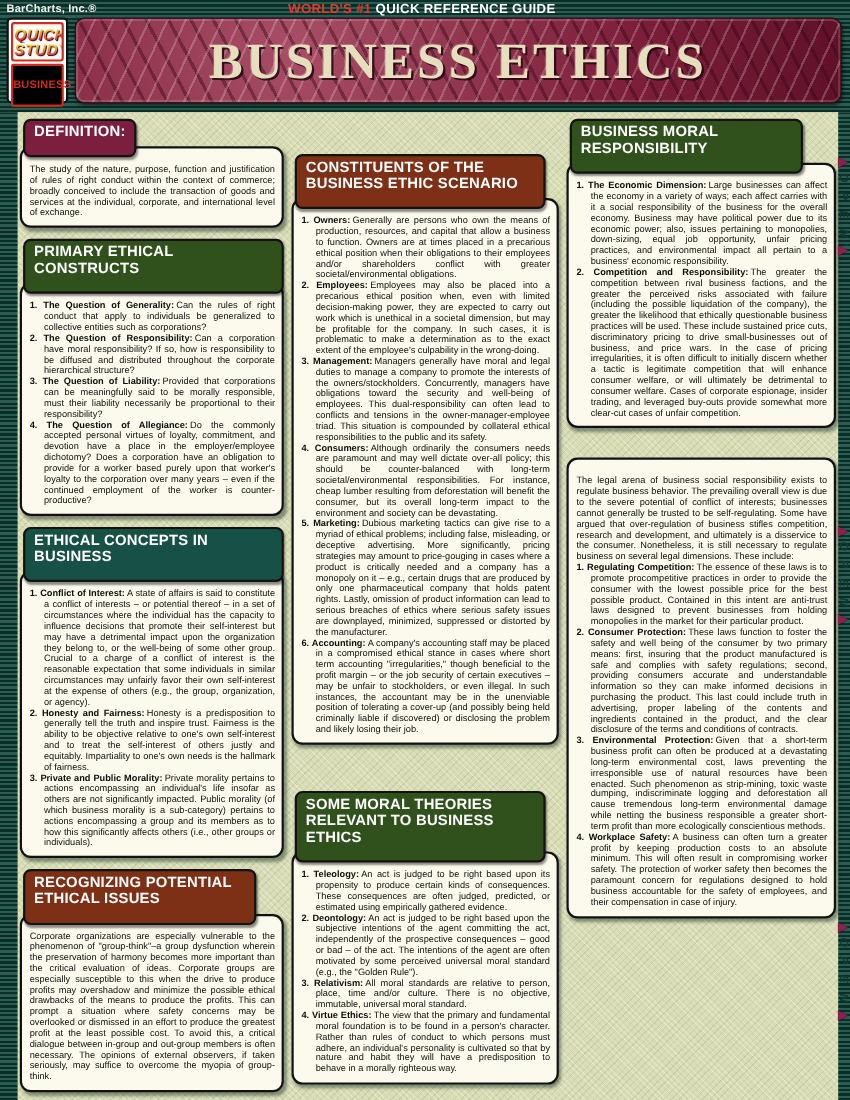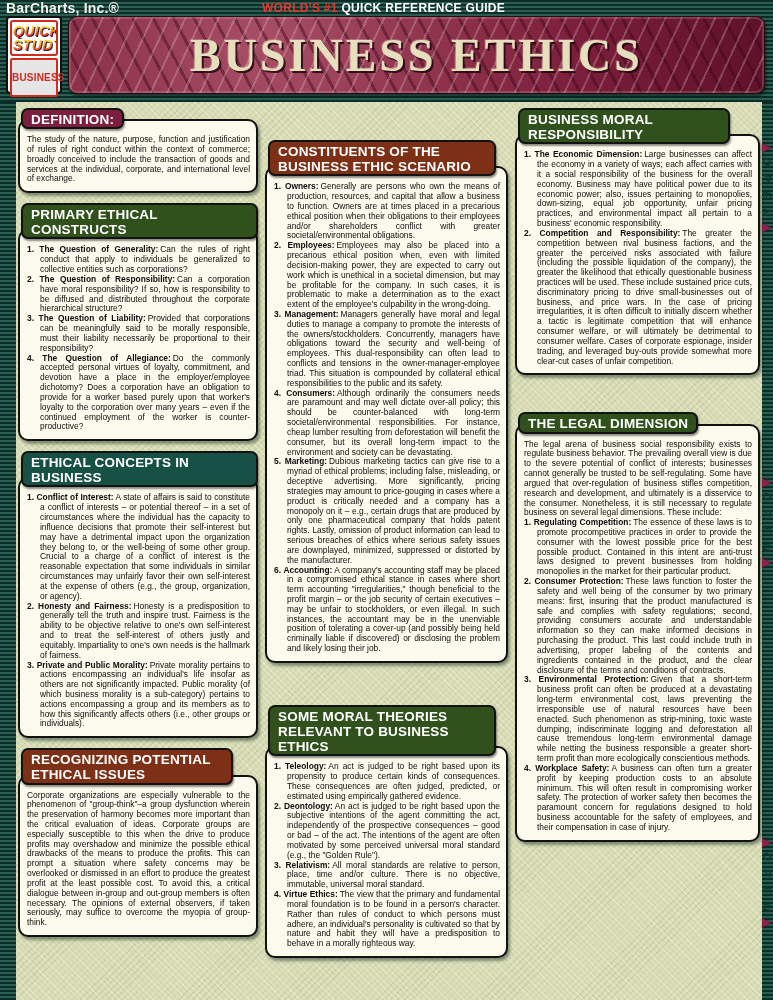--- a/index.html
+++ b/index.html
@@ -4,39 +4,39 @@
 <style>
   * { margin:0; padding:0; box-sizing:border-box; }
   html,body { width:773px; height:1000px; overflow:hidden;
     font-family:"Liberation Sans", sans-serif; background:#d8dcb4; }
 
   
   .masthead { position:relative; width:773px; height:102px;
     background-color:#17433b;
     background-image:repeating-linear-gradient(180deg, #0b2d27 0 2px, #2b5d52 2px 4px); }
   .topbar { display:flex; align-items:center; height:16px; padding:0 6px; }
-  .publisher { color:#f2f2ee; font-size:14px; font-weight:bold; letter-spacing:.2px; }
+  .publisher { color:#f2f2ee; font-size:10px; font-weight:bold; letter-spacing:.2px; }
   .tagline { position:absolute; left:0; right:6px; text-align:center; font-size:12px;
     font-weight:bold; letter-spacing:.3px; }
   .tagline .emph { color:#e8372c; }
   .tagline .rest { color:#ffffff; }
   .banner { position:absolute; top:16px; left:6px; right:8px; bottom:8px;
     display:flex; align-items:stretch; }
   .logo { width:56px; background:#fff; border:2px solid #101010; border-radius:4px;
     padding:2px; display:flex; flex-direction:column; justify-content:space-between; }
   .logo-top { border:2px solid #cf2b1e; border-radius:3px; padding:2px 1px 1px;
     text-align:center; background:#fdfdf5; flex:1; display:flex; flex-direction:column;
     }
   .logo-word { font-style:italic; font-weight:bold; font-size:14px; line-height:1.02;
     letter-spacing:.4px;
     background:linear-gradient(180deg,#ffe93a 8%,#f7941d 48%,#e01f1f 92%);
     -webkit-background-clip:text; background-clip:text; color:transparent;
     filter:drop-shadow(1px 1px 0 #2a1550); }
   .logo-badge { margin-top:2px; border:2px solid #cf2b1e; border-radius:2px;
-    background:#e5e5e5; color:#cf2b1e; font-weight:bold; font-size:10px; text-align:center;
+    background:#000000; color:#cf2b1e; font-weight:bold; font-size:10px; text-align:center;
     padding:12px 0; letter-spacing:.2px; }
   .marble { flex:1; margin-left:6px; border-radius:9px; border:1px solid #2d0a18;
     position:relative; display:flex; align-items:center; justify-content:center;
     background-color:#8c2844;
     background-image:
       repeating-linear-gradient(115deg, rgba(255,235,235,.22) 0 2px, transparent 2px 15px),
       repeating-linear-gradient(62deg, rgba(55,5,25,.42) 0 3px, transparent 3px 18px),
       radial-gradient(circle at 28% 35%, #a84e66 0%, #7c1f3a 62%, #5f1129 100%);
     box-shadow:inset 0 0 0 2px rgba(235,225,195,.18), 1px 2px 3px rgba(0,0,0,.5); }
   .main-title { font-family:"Liberation Serif", serif; font-weight:bold; font-size:46px;
@@ -54,21 +54,21 @@
   .rail.left { left:0; }
   .rail.right { right:0; width:11px; }
 
   .cols { position:absolute; top:6px; left:18px; right:13px; bottom:0;
     display:flex; gap:7px; }
   .col { display:flex; flex-direction:column; }
   .col-1 { width:240px; } .col-2 { width:243px; } .col-3 { flex:1;gap:27px; }
 
   .section { position:relative; margin-bottom:10px; }
   .sec-hdr { position:relative; z-index:2; display:inline-block; margin-left:3px;
-    border:2px solid #121212; border-radius:7px; padding:2px 8px 0;
+    border:2px solid #121212; border-radius:7px; padding:2px 8px 14px;
     color:#fff; font-weight:bold; font-size:13.5px; line-height:1.12;
     letter-spacing:.2px; box-shadow:1px 2px 2px rgba(0,0,0,.45); }
   .hdr-maroon { background:#7c1f3e; }
   .hdr-green  { background:#30511c; }
   .hdr-teal   { background:#175045; }
   .hdr-rust   { background:#7d3015; }
   .w-md { max-width:212px; } .w-lg { max-width:228px;margin-top:32px; }
   .sec-body { position:relative; z-index:1; margin-top:-10px;
     background:#fbfaec; border:2px solid #121212; border-radius:10px;
     padding:14px 6px 7px 7px; font-size:8.4px; line-height:1.17; color:#0d0d0d;
@@ -203,21 +203,20 @@
 
     <div class="col col-3">
       <div class="section">
         <div class="sec-hdr hdr-green w-md">BUSINESS MORAL RESPONSIBILITY</div>
         <div class="sec-body">
             <div class="item"><span class="num">1.</span> <b>The Economic Dimension:</b><span>Large businesses can affect the economy in a variety of ways; each affect carries with it a social responsibility of the business for the overall economy. Business may have political power due to its economic power; also, issues pertaining to monopolies, down-sizing, equal job opportunity, unfair pricing practices, and environmental impact all pertain to a business' economic responsibility.</span></div>
             <div class="item"><span class="num">2.</span> <b>Competition and Responsibility:</b><span>The greater the competition between rival business factions, and the greater the perceived risks associated with failure (including the possible liquidation of the company), the greater the likelihood that ethically questionable business practices will be used. These include sustained price cuts, discriminatory pricing to drive small-businesses out of business, and price wars. In the case of pricing irregularities, it is often difficult to initially discern whether a tactic is legitimate competition that will enhance consumer welfare, or will ultimately be detrimental to consumer welfare. Cases of corporate espionage, insider trading, and leveraged buy-outs provide somewhat more clear-cut cases of unfair competition.</span></div>
           </div>
       </div>
       <div class="section">
-        <div class="sec-hdr hdr-green">THE LEGAL DIMENSION</div>
         <div class="sec-body">
           <p class="plain">The legal arena of business social responsibility exists to regulate business behavior. The prevailing overall view is due to the severe potential of conflict of interests; businesses cannot generally be trusted to be self-regulating. Some have argued that over-regulation of business stifles competition, research and development, and ultimately is a disservice to the consumer. Nonetheless, it is still necessary to regulate business on several legal dimensions. These include:</p>
           <div>
               <div class="item"><span class="num">1.</span> <b>Regulating Competition:</b><span>The essence of these laws is to promote procompetitive practices in order to provide the consumer with the lowest possible price for the best possible product. Contained in this intent are anti-trust laws designed to prevent businesses from holding monopolies in the market for their particular product.</span></div>
               <div class="item"><span class="num">2.</span> <b>Consumer Protection:</b><span>These laws function to foster the safety and well being of the consumer by two primary means: first, insuring that the product manufactured is safe and complies with safety regulations; second, providing consumers accurate and understandable information so they can make informed decisions in purchasing the product. This last could include truth in advertising, proper labeling of the contents and ingredients contained in the product, and the clear disclosure of the terms and conditions of contracts.</span></div>
               <div class="item"><span class="num">3.</span> <b>Environmental Protection:</b><span>Given that a short-term business profit can often be produced at a devastating long-term environmental cost, laws preventing the irresponsible use of natural resources have been enacted. Such phenomenon as strip-mining, toxic waste dumping, indiscriminate logging and deforestation all cause tremendous long-term environmental damage while netting the business responsible a greater short-term profit than more ecologically conscientious methods.</span></div>
               <div class="item"><span class="num">4.</span> <b>Workplace Safety:</b><span>A business can often turn a greater profit by keeping production costs to an absolute minimum. This will often result in compromising worker safety. The protection of worker safety then becomes the paramount concern for regulations designed to hold business accountable for the safety of employees, and their compensation in case of injury.</span></div>
             </div>
         </div>
       </div>

